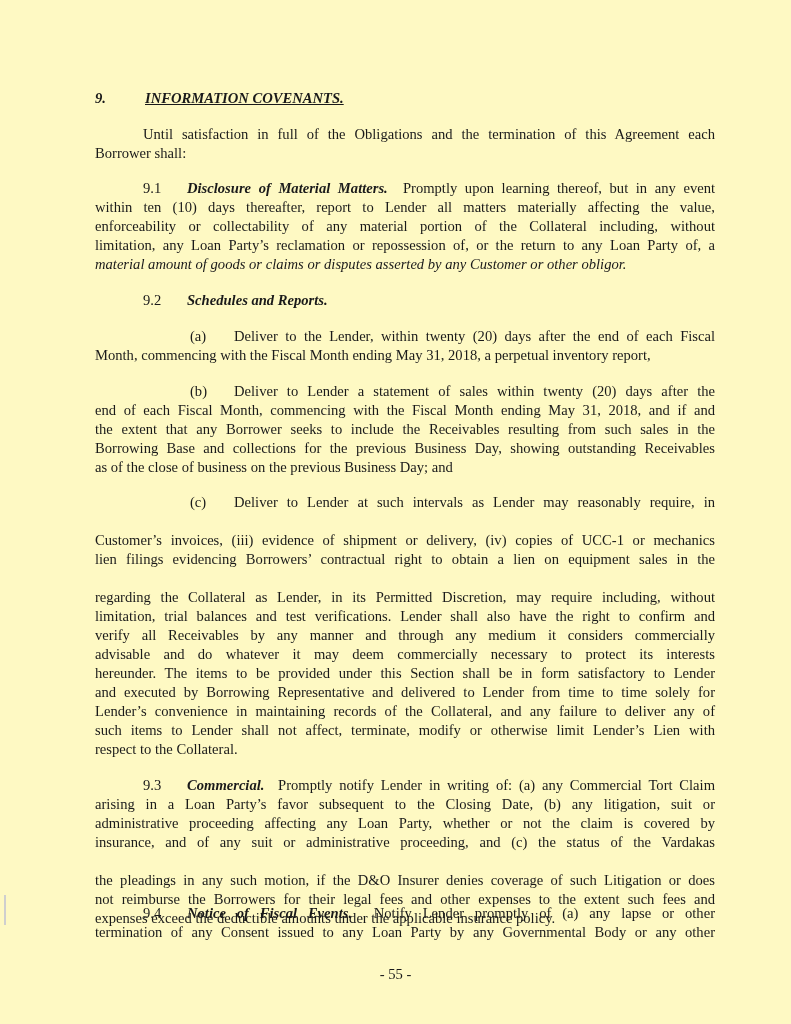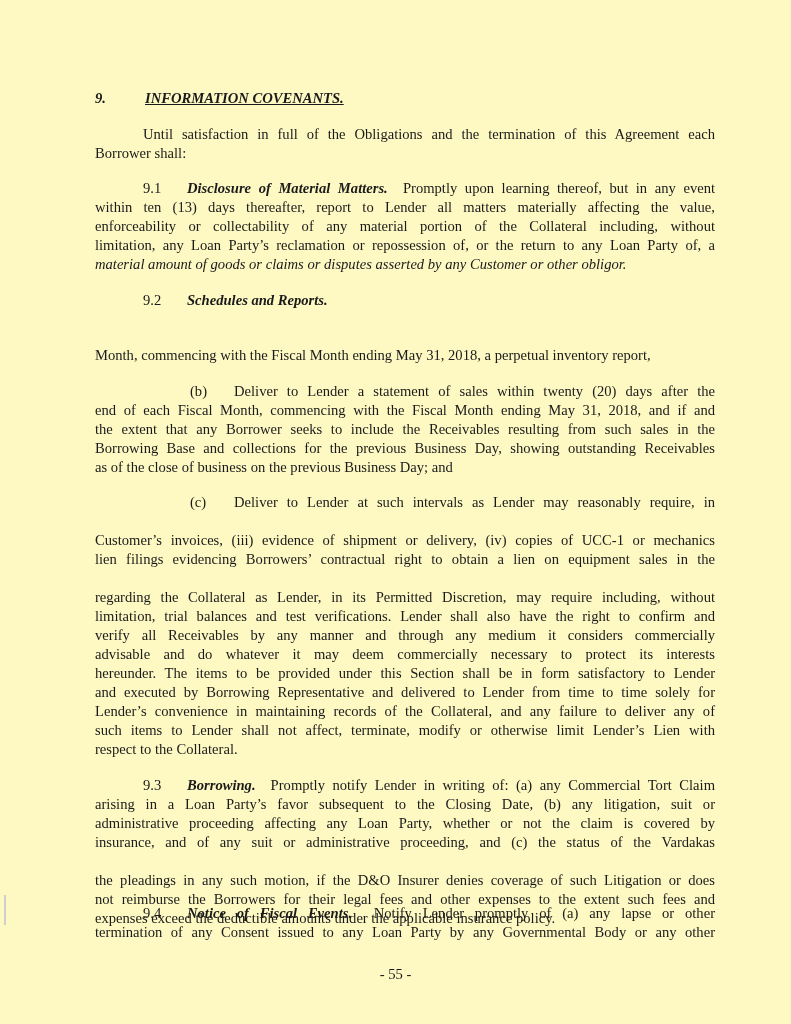--- a/index.html
+++ b/index.html
@@ -28,29 +28,32 @@
   <div class="title">
     <span class="num">9.</span><span class="txt">INFORMATION COVENANTS.</span>
   </div>
 
   <div class="ln j" style="top:126px;left:143px;width:572px;">Until satisfaction in full of the Obligations and the termination of this Agreement each</div>
   <div class="ln" style="top:145px;">Borrower shall:</div>
 
   <div class="ln j" style="top:180px;left:143px;width:572px;">
     <span class="num2">9.1</span><span class="h">Disclosure of Material Matters.</span>&nbsp;&nbsp;<span>Promptly upon learning thereof, but in any event</span>
   </div>
-  <div class="ln j" style="top:199px;">within ten (13) days thereafter, report to Lender all matters materially affecting the value,</div>
+  <div class="ln j" style="top:199px;">within ten (10) days thereafter, report to Lender all matters materially affecting the value,</div>
   <div class="ln j" style="top:218px;">enforceability or collectability of any material portion of the Collateral including, without</div>
   <div class="ln j" style="top:237px;">limitation, any Loan Party’s reclamation or repossession of, or the return to any Loan Party of, a</div>
   <div class="ln" style="top:256px;font-style:italic;">material amount of goods or claims or disputes asserted by any Customer or other obligor.</div>
 
   <div class="ln" style="top:292px;left:143px;">
     <span class="num2">9.2</span><span class="h">Schedules and Reports.</span>
   </div>
 
+  <div class="ln j" style="top:328px;left:190px;width:525px;">
+    <span class="sub">(a)</span><span>Deliver to the Lender, within twenty (20) days after the end of each Fiscal</span>
+  </div>
   <div class="ln" style="top:347px;">Month, commencing with the Fiscal Month ending May 31, 2018, a perpetual inventory report,</div>
 
   <div class="ln j" style="top:383px;left:190px;width:525px;">
     <span class="sub">(b)</span><span>Deliver to Lender a statement of sales within twenty (20) days after the</span>
   </div>
   <div class="ln j" style="top:402px;">end of each Fiscal Month, commencing with the Fiscal Month ending May 31, 2018, and if and</div>
   <div class="ln j" style="top:421px;">the extent that any Borrower seeks to include the Receivables resulting from such sales in the</div>
   <div class="ln j" style="top:440px;">Borrowing Base and collections for the previous Business Day, showing outstanding Receivables</div>
   <div class="ln" style="top:459px;">as of the close of business on the previous Business Day; and</div>
 
@@ -63,21 +66,21 @@
   <div class="ln j" style="top:627px;">verify all Receivables by any manner and through any medium it considers commercially</div>
   <div class="ln j" style="top:608px;">limitation, trial balances and test verifications.  Lender shall also have the right to confirm and</div>
   <div class="ln j" style="top:646px;">advisable and do whatever it may deem commercially necessary to protect its interests</div>
   <div class="ln j" style="top:665px;">hereunder.  The items to be provided under this Section shall be in form satisfactory to Lender</div>
   <div class="ln j" style="top:684px;">and executed by Borrowing Representative and delivered to Lender from time to time solely for</div>
   <div class="ln j" style="top:703px;">Lender’s convenience in maintaining records of the Collateral, and any failure to deliver any of</div>
   <div class="ln j" style="top:722px;">such items to Lender shall not affect, terminate, modify or otherwise limit Lender’s Lien with</div>
   <div class="ln" style="top:741px;">respect to the Collateral.</div>
 
   <div class="ln j" style="top:777px;left:143px;width:572px;">
-    <span class="num2">9.3</span><span class="h">Borrowing.</span>&nbsp;&nbsp;<span>Promptly notify Lender in writing of: (a) any Commercial Tort Claim</span>
+    <span class="num2">9.3</span><span class="h">Commercial.</span>&nbsp;&nbsp;<span>Promptly notify Lender in writing of: (a) any Commercial Tort Claim</span>
   </div>
   <div class="ln j" style="top:796px;">arising in a Loan Party’s favor subsequent to the Closing Date, (b) any litigation, suit or</div>
   <div class="ln j" style="top:815px;">administrative proceeding affecting any Loan Party, whether or not the claim is covered by</div>
   <div class="ln j" style="top:834px;">insurance, and of any suit or administrative proceeding, and (c) the status of the Vardakas</div>
   <div class="ln j" style="top:872px;">the pleadings in any such motion, if the D&amp;O Insurer denies coverage of such Litigation or does</div>
   <div class="ln j" style="top:891px;">not reimburse the Borrowers for their legal fees and other expenses to the extent such fees and</div>
   <div class="ln" style="top:910px;">expenses exceed the deductible amounts under the applicable insurance policy.</div>
 
   <div class="ln j" style="top:905px;left:143px;width:572px;" id="p94first">
     <span class="num2">9.4</span><span class="h">Notice of Fiscal Events.</span>&nbsp;&nbsp;<span>Notify Lender promptly of (a) any lapse or other</span>

